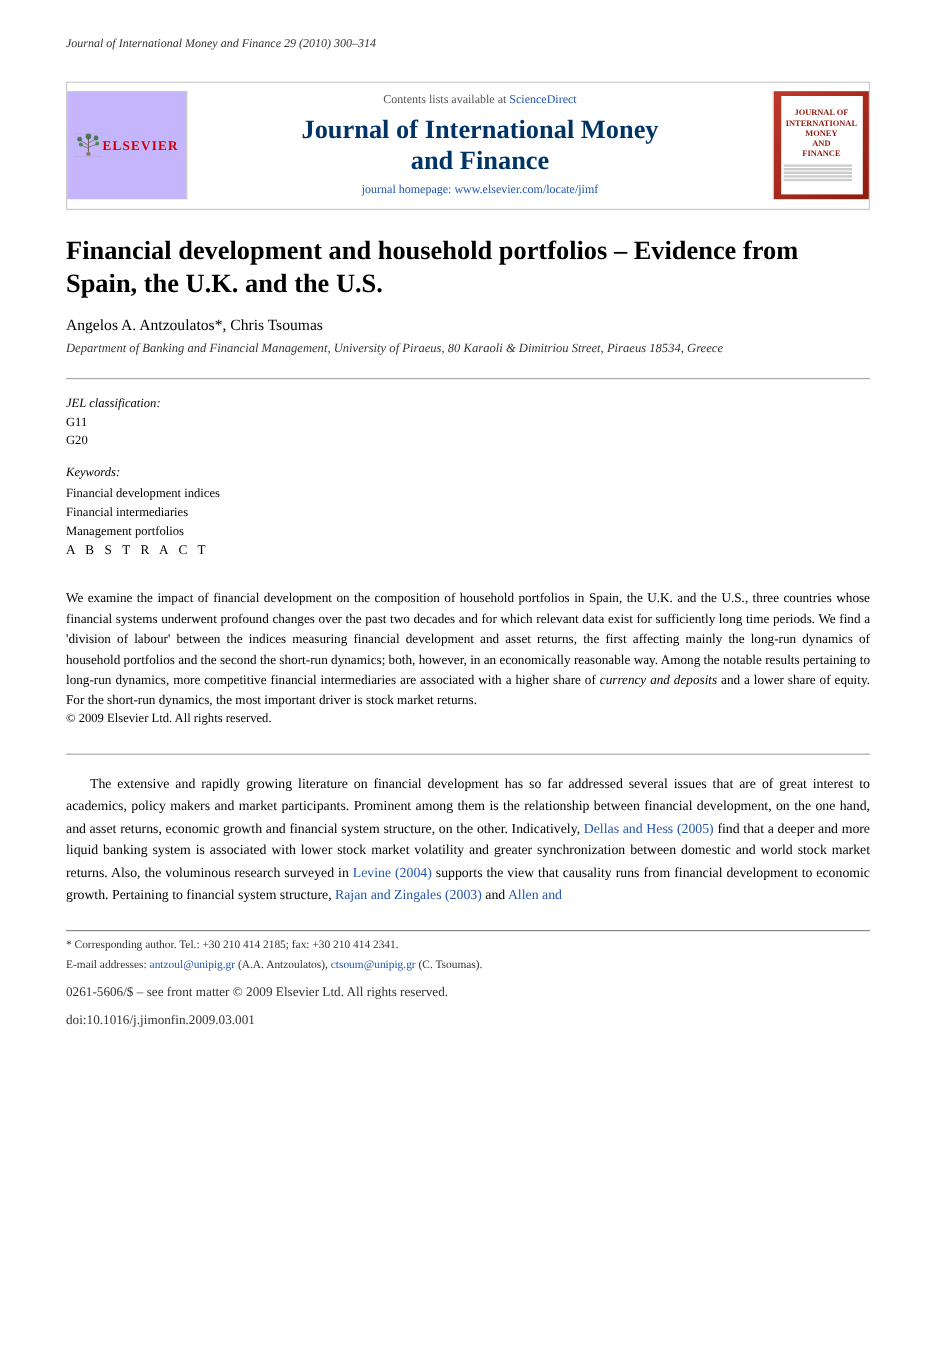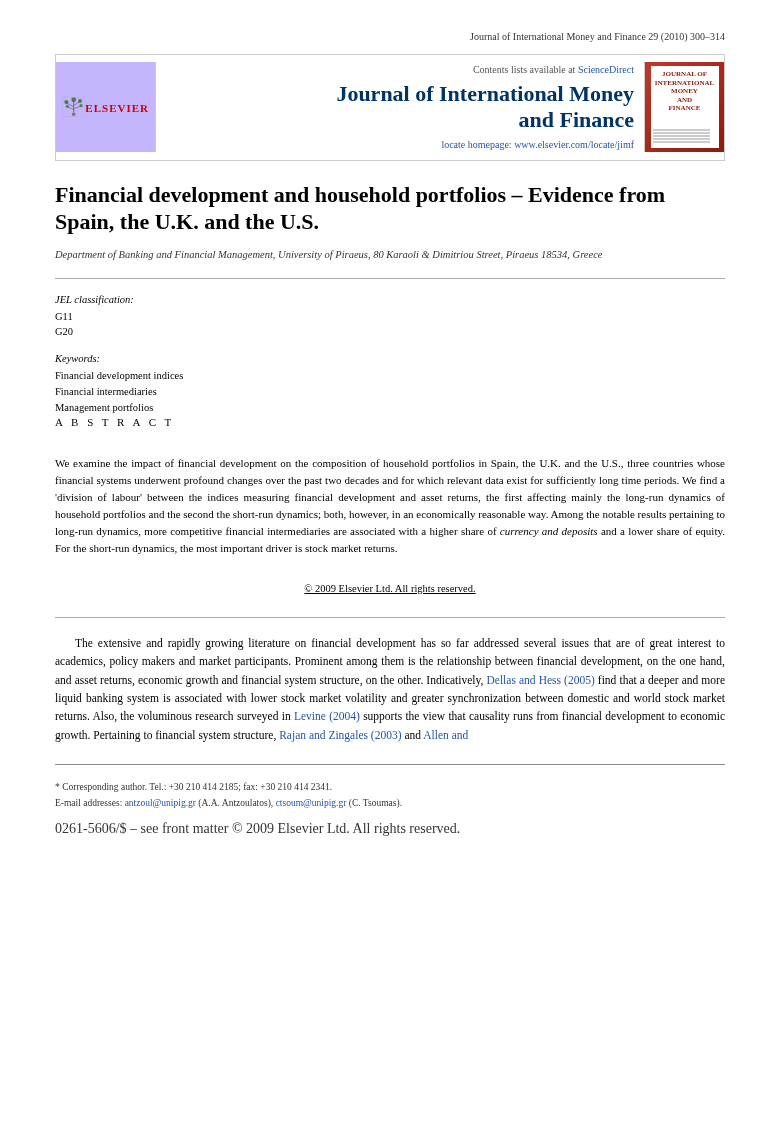--- a/index.html
+++ b/index.html
@@ -17,24 +17,25 @@
     .page {
       width: 780px;
       min-height: 1134px;
       background: #fff;
       padding: 30px 55px 40px 55px;
       position: relative;
     }
 
     
     .top-citation {
-      text-align: right;
+      text-align: left;
       font-size: 10px;
       color: #333;
-      margin-bottom: 10px;
+      margin-bottom: 24px;
+      font-style: italic;
     }
 
     
     .journal-header {
       display: flex;
       align-items: center;
       border: 1px solid #ccc;
       margin-bottom: 20px;
     }
 
@@ -59,21 +60,21 @@
     .elsevier-label {
       font-size: 11px;
       font-weight: bold;
       color: #c00;
       letter-spacing: 1px;
       margin-top: 2px;
     }
 
     .journal-center {
       flex: 1;
-      text-align: right;
+      text-align: center;
       padding: 8px 10px;
     }
 
     .sciencedirect-line {
       font-size: 10px;
       color: #555;
       margin-bottom: 4px;
     }
 
     .sciencedirect-link {
@@ -111,21 +112,21 @@
       border-left: 1px solid #ccc;
     }
 
     .cover-inner {
       background: #fff;
       width: 68px;
       height: 82px;
       display: flex;
       flex-direction: column;
       align-items: center;
-      justify-content: space-between;
+      justify-content: center;
       padding: 4px 2px;
       font-size: 6.5px;
       text-align: center;
       color: #333;
       line-height: 1.3;
     }
 
     .cover-title-text {
       font-weight: bold;
       color: #8e1a0e;
@@ -224,24 +225,23 @@
       text-align: justify;
       color: #000;
     }
 
     .abstract-text em {
       font-style: italic;
     }
 
     .copyright-line {
       font-size: 10.5px;
-      text-align: center;
-      margin-top: 25px;
-      color: #000;
-      text-decoration: underline;
+      text-align: left;
+      margin-top: 0;
+      color: #000;
     }
 
     hr.section-divider {
       border: none;
       border-top: 1px solid #aaa;
       margin: 16px 0;
     }
 
     
     .section-number {
@@ -262,37 +262,37 @@
 
     .body-text a, .body-text .ref-link {
       color: #2255aa;
       text-decoration: none;
     }
 
     
     .footnote-area {
       border-top: 1px solid #888;
       margin-top: 20px;
-      padding-top: 16px;
+      padding-top: 6px;
       font-size: 9.5px;
       color: #333;
     }
 
     .footnote-area p {
       margin-bottom: 3px;
     }
 
     .footnote-area a {
       color: #2255aa;
       text-decoration: none;
     }
 
     .issn-line {
       margin-top: 8px;
-      font-size: 14px;
+      font-size: 11px;
       color: #333;
     }
   </style>
 </head>
 <body>
 
 <div class="page">
 
   <div class="top-citation">
     <span>Journal of International Money and Finance 29 (2010) 300–314</span>
@@ -325,41 +325,44 @@
     <div class="journal-center">
       <div class="sciencedirect-line">
         <span>Contents lists available at</span>
         <span class="sciencedirect-link">ScienceDirect</span>
       </div>
       <div class="journal-title-banner">
         <span>Journal of International Money</span><br>
         <span>and Finance</span>
       </div>
       <div class="journal-homepage">
-        <span>locate homepage:</span>
+        <span>journal homepage:</span>
         <span style="color:#2255aa;">www.elsevier.com/locate/jimf</span>
       </div>
     </div>
 
     <div class="journal-cover-img">
       <div class="cover-inner">
         <div class="cover-title-text">JOURNAL OF<br>INTERNATIONAL<br>MONEY<br>AND<br>FINANCE</div>
         <div class="cover-lines">
           <div class="cover-line"></div>
           <div class="cover-line"></div>
           <div class="cover-line"></div>
           <div class="cover-line"></div>
           <div class="cover-line"></div>
         </div>
       </div>
     </div>
   </div>
 
   <h1 class="article-title">Financial development and household portfolios – Evidence from Spain, the U.K. and the U.S.</h1>
 
+  <div class="authors">
+    <span>Angelos A. Antzoulatos*, Chris Tsoumas</span>
+  </div>
 
   <div class="affiliation">Department of Banking and Financial Management, University of Piraeus, 80 Karaoli &amp; Dimitriou Street, Piraeus 18534, Greece</div>
 
   <hr class="thin">
 
   <div class="two-col">
 
     <div class="left-col">
       <div class="section-label">JEL classification:</div>
       <div class="codes">G11<br>G20</div>
@@ -391,15 +394,16 @@
   <div class="footnote-area">
     <p>* Corresponding author. Tel.: +30 210 414 2185; fax: +30 210 414 2341.</p>
     <p>
       <span>E-mail addresses:</span>
       <a href="#">antzoul@unipig.gr</a>
       <span>(A.A. Antzoulatos),</span>
       <a href="#">ctsoum@unipig.gr</a>
       <span>(C. Tsoumas).</span>
     </p>
     <p class="issn-line">0261-5606/$ – see front matter © 2009 Elsevier Ltd. All rights reserved.</p>
+    <p class="issn-line">doi:10.1016/j.jimonfin.2009.03.001</p>
   </div>
 
 </div>
 
 </body></html>

